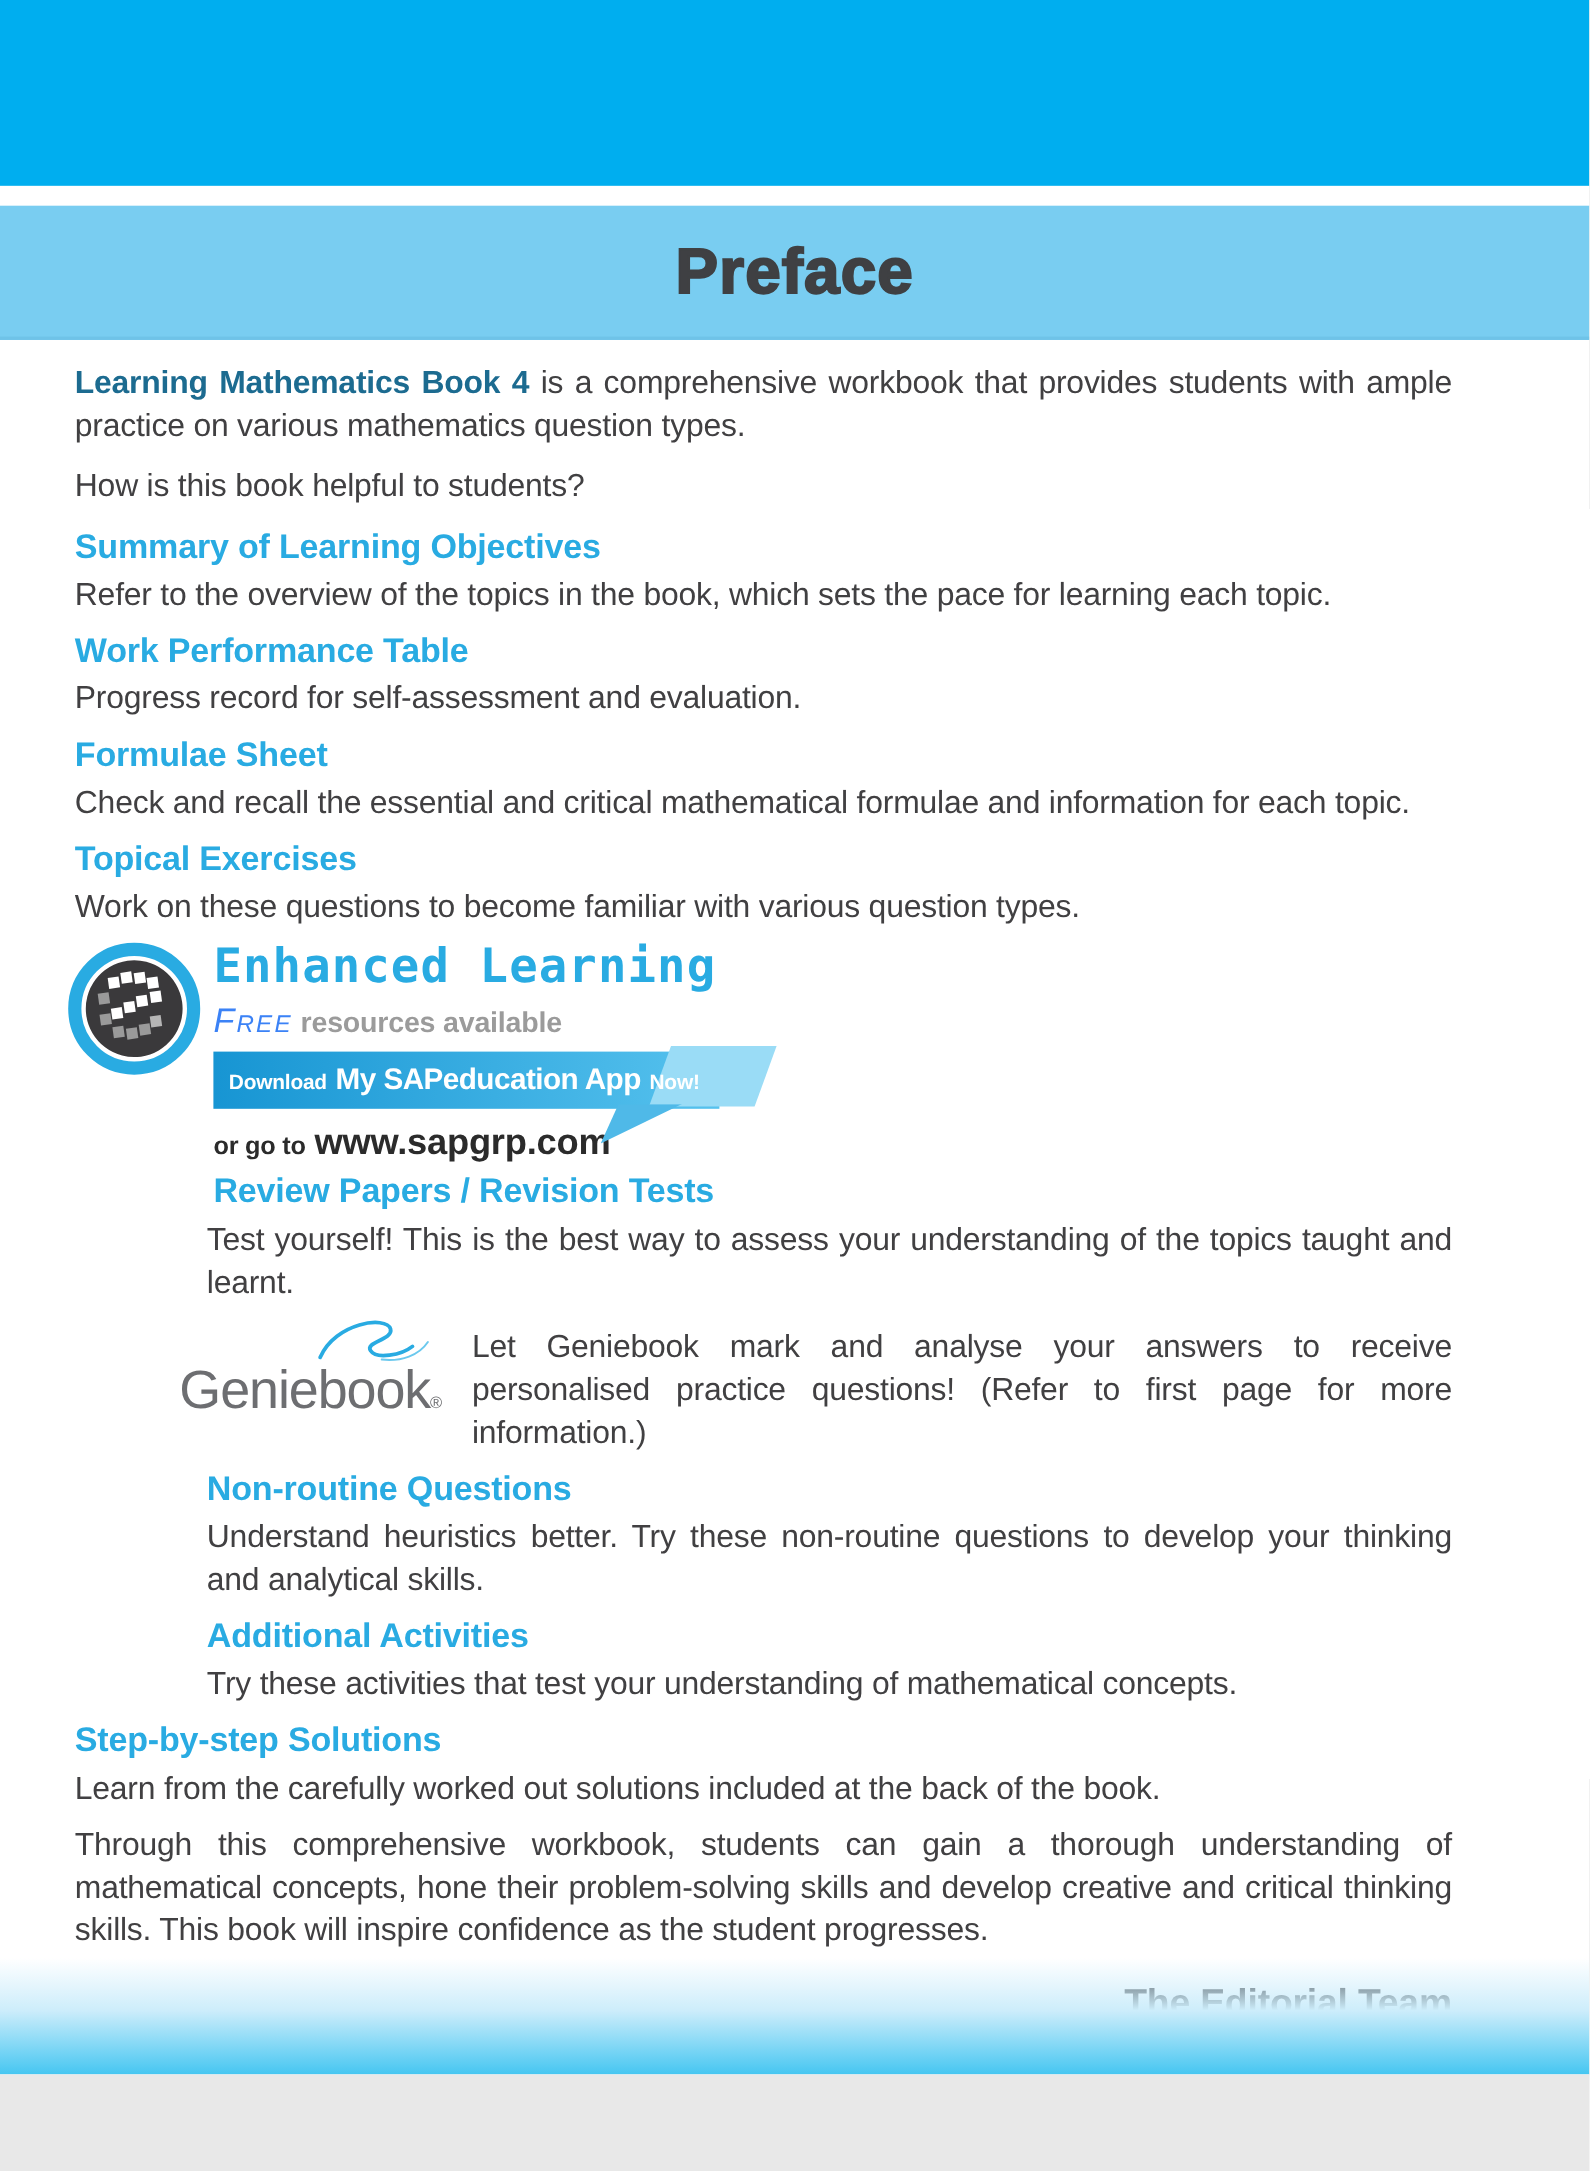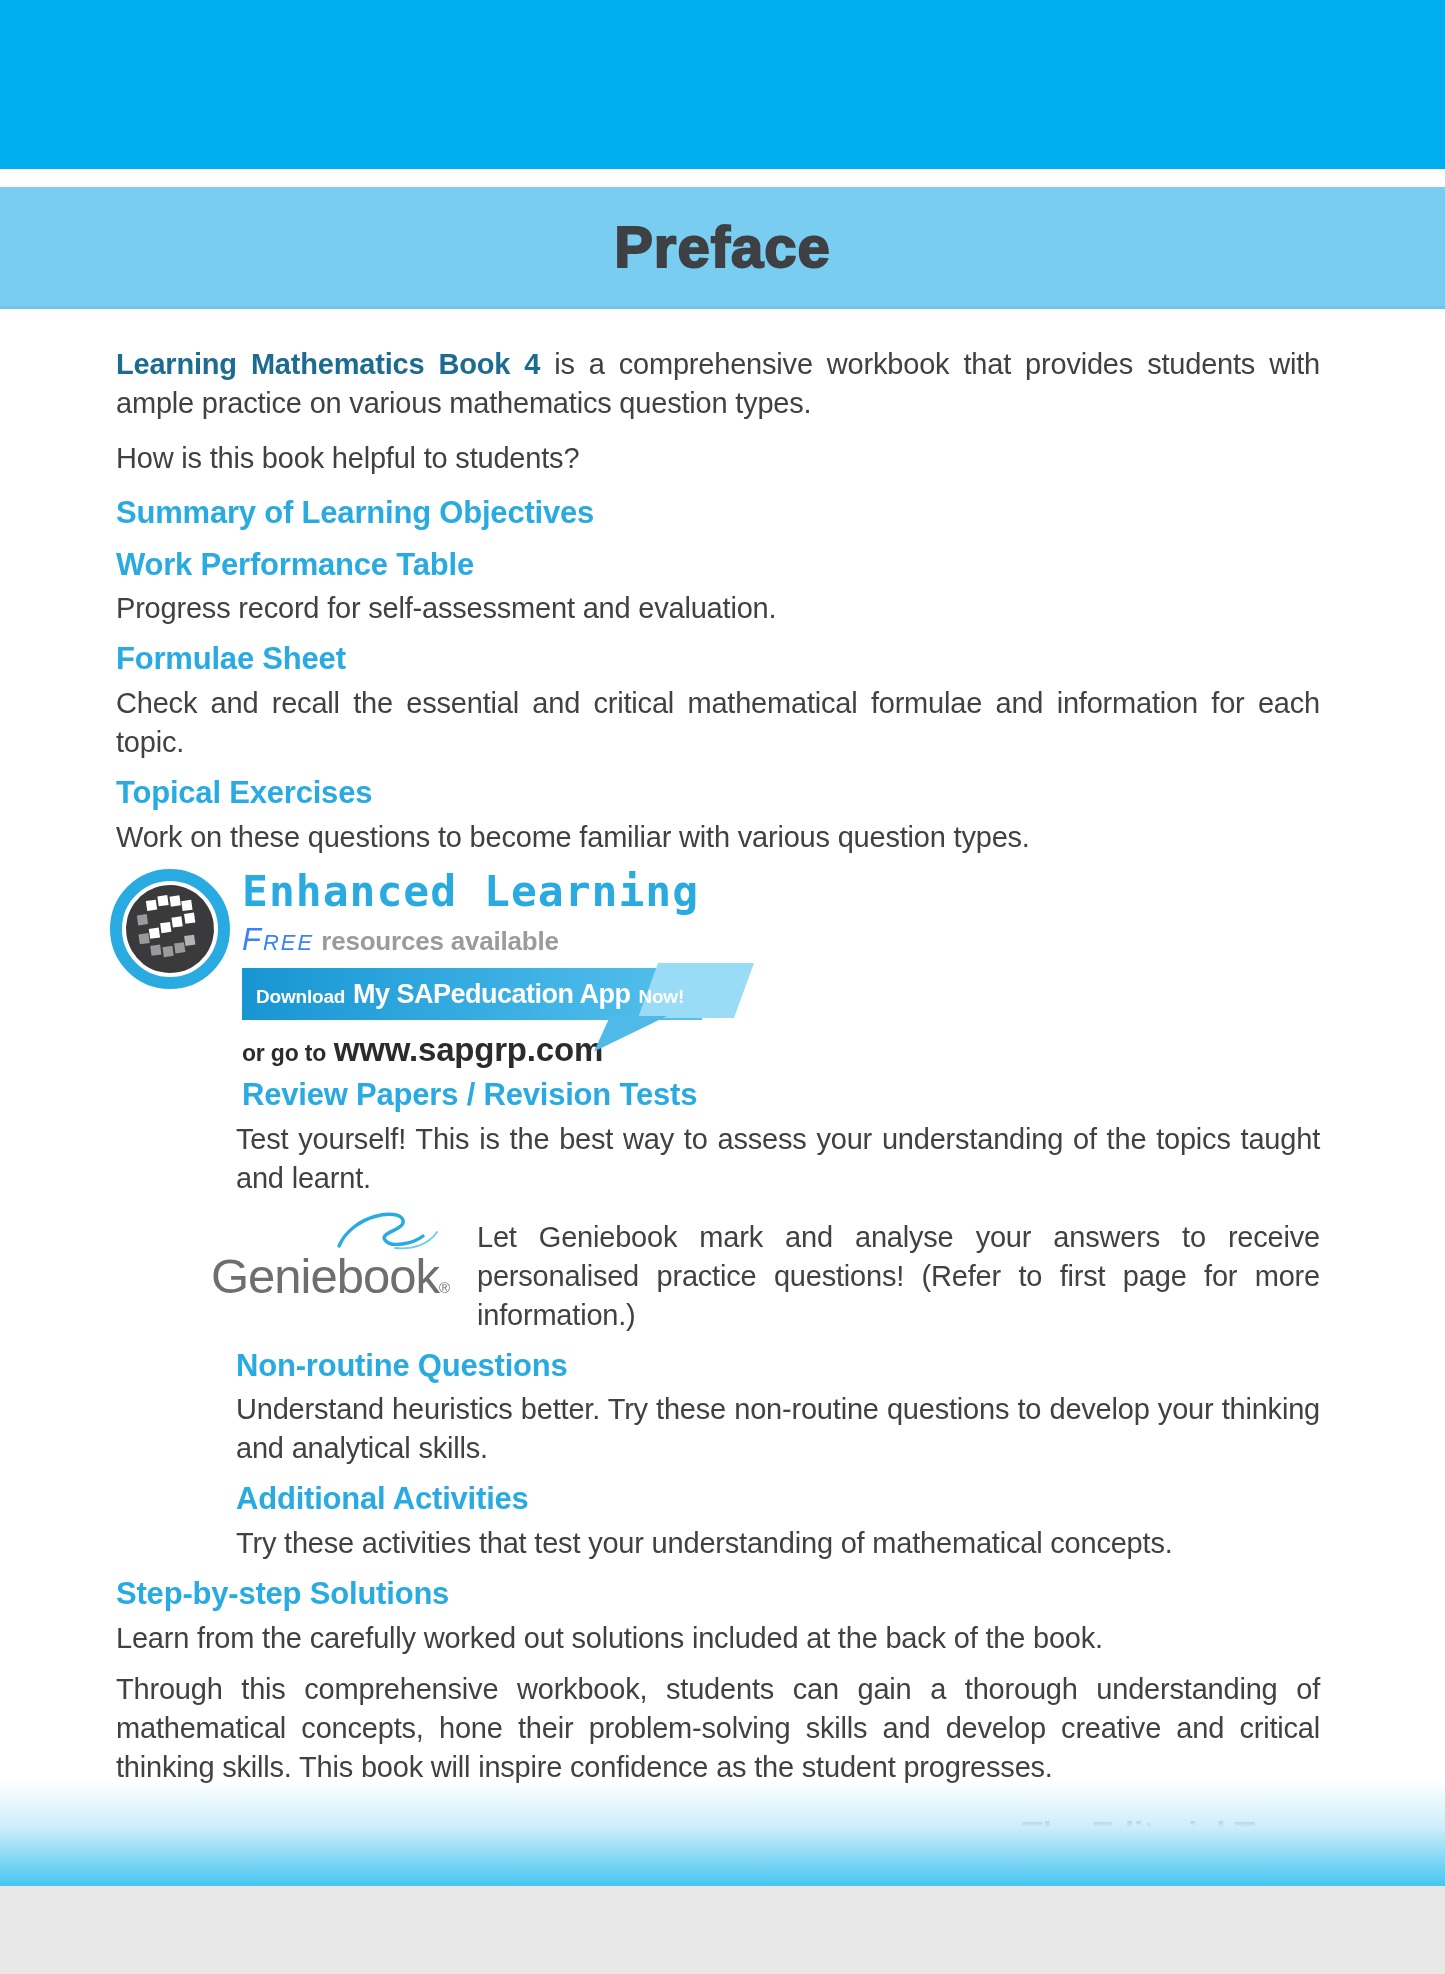--- a/index.html
+++ b/index.html
@@ -8,21 +8,21 @@
 
   
   .band-top{height:169px;background:#00AEEF;}
   .band-gap{height:18px;background:#ffffff;}
   .band-title{height:119px;background:#79CDF1;display:flex;align-items:center;justify-content:center;
               border-bottom:3px solid #6fc3e8;}
   .band-title h1{margin:0;font-size:58px;font-weight:900;color:#3F4043;letter-spacing:1px;
                  -webkit-text-stroke:2px #3F4043;}
 
   
-  .content{margin:0 125px 0 116px;padding-top:36px;font-size:29px;line-height:1.345;
+  .content{margin:0 125px 0 68px;padding-top:20px;font-size:29px;line-height:1.345;
            letter-spacing:-0.2px;}
   .content p{margin:0 0 8px;text-align:justify;}
   .lead{margin-bottom:16px !important;}
   .lead-b{color:#1C6B90;font-weight:bold;}
   .q{margin:16px 0 14px !important;text-align:center;}
   h2.cyan{color:#29ABE2;font-size:31px;font-weight:bold;margin:10px 0 4px;text-align:left;}
   .indent{margin-left:120px !important;}
 
   
   .el-row{display:flex;margin-top:12px;}
@@ -84,20 +84,21 @@
     <h1>Preface</h1>
   </div>
 
   <div class="content">
 
     <p class="lead"><span class="lead-b">Learning Mathematics Book 4</span><span> is a comprehensive workbook that provides students with ample practice on various mathematics question types.</span></p>
 
     <p class="q">How is this book helpful to students?</p>
 
     <h2 class="cyan">Summary of Learning Objectives</h2>
+    <p>Refer to the overview of the topics in the book, which sets the pace for learning each topic.</p>
 
     <h2 class="cyan">Work Performance Table</h2>
     <p>Progress record for self-assessment and evaluation.</p>
 
     <h2 class="cyan">Formulae Sheet</h2>
     <p>Check and recall the essential and critical mathematical formulae and information for each topic.</p>
 
     <h2 class="cyan">Topical Exercises</h2>
     <p>Work on these questions to become familiar with various question types.</p>
 

